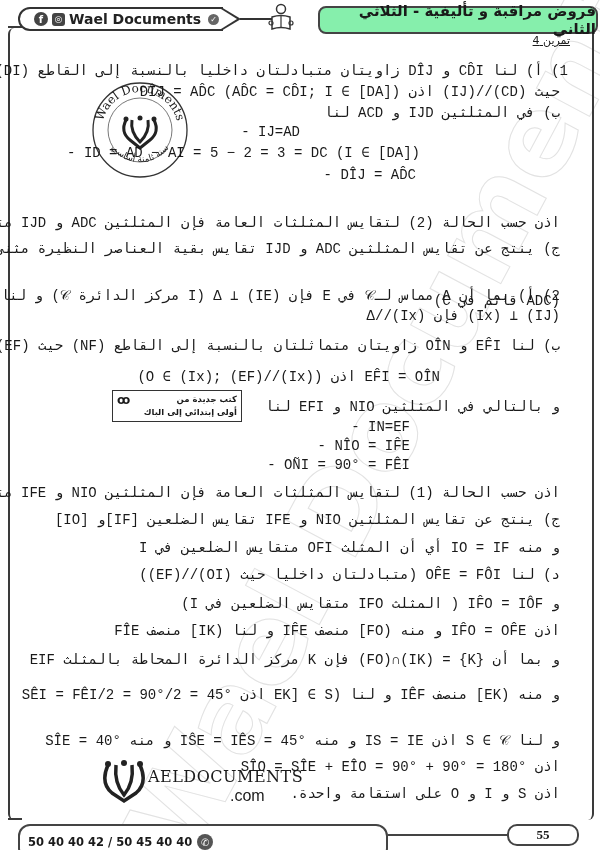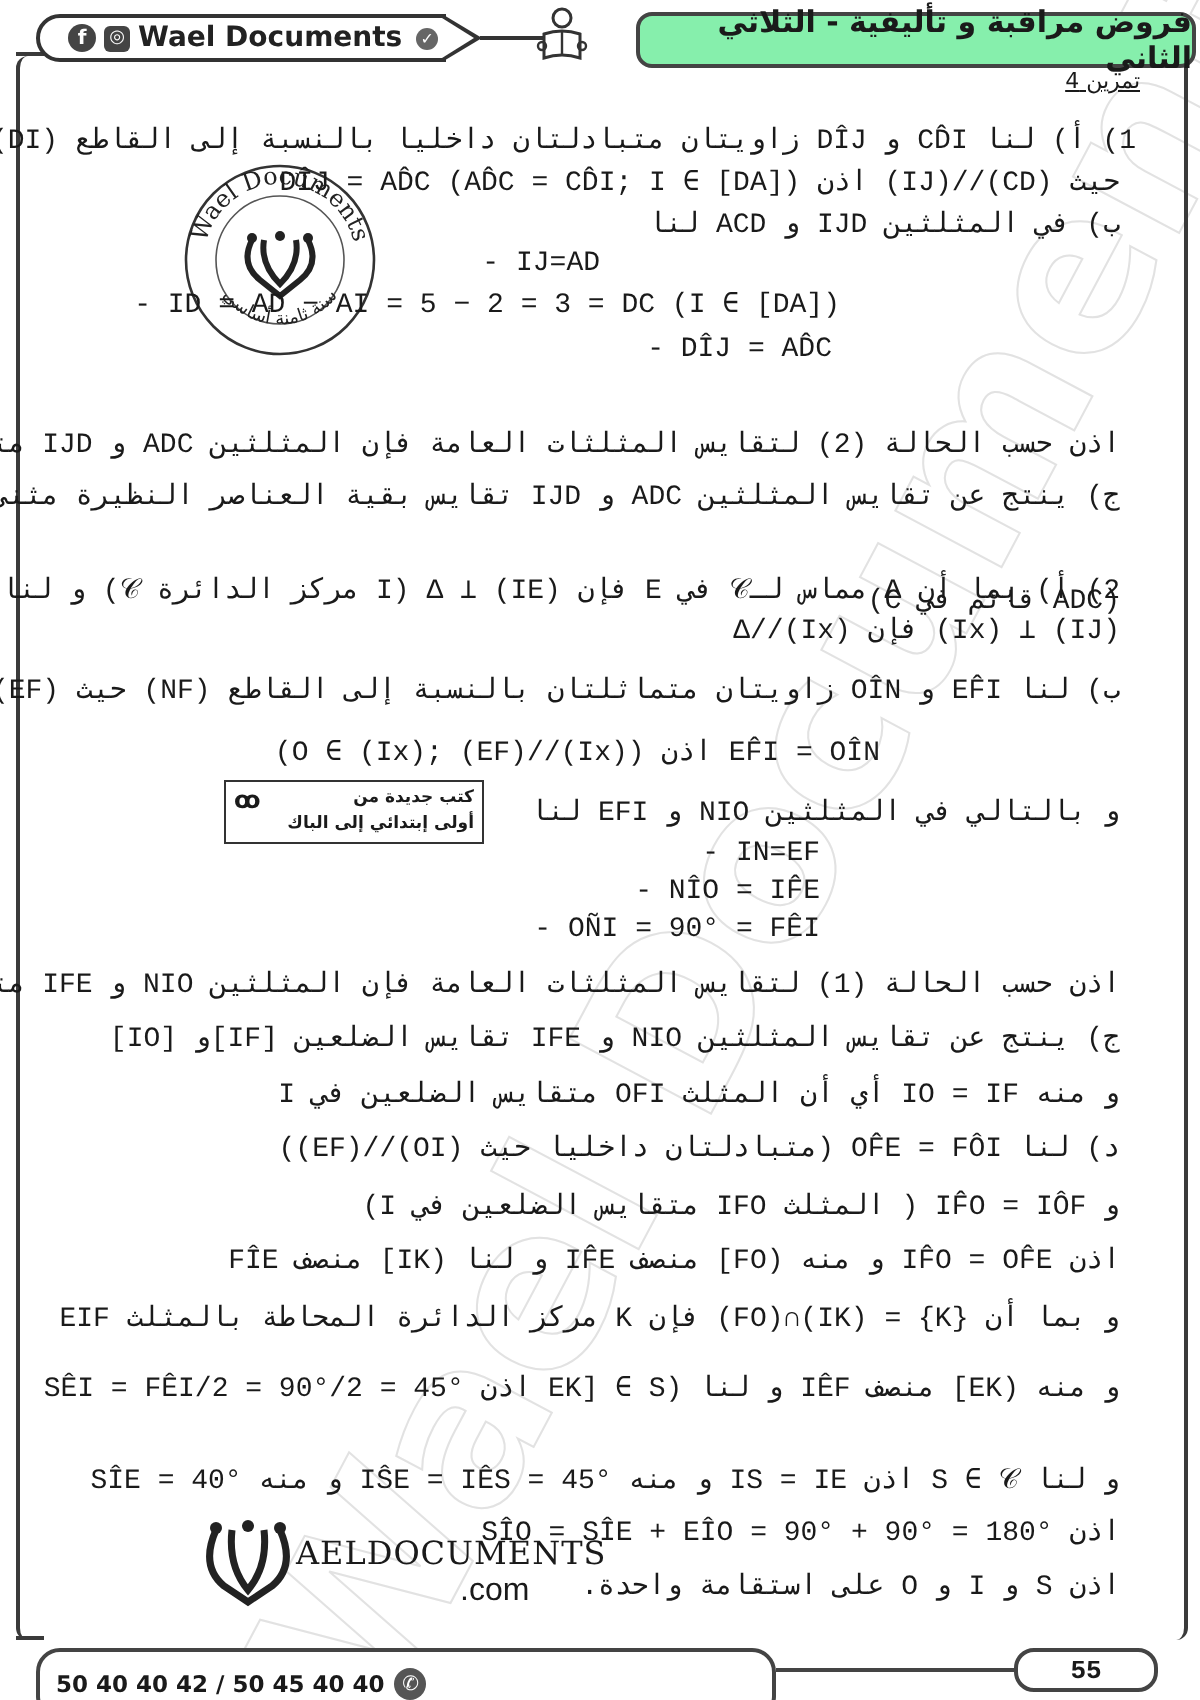--- a/index.html
+++ b/index.html
@@ -68,21 +68,21 @@
   
   .footer-pill {
     position:absolute; left:18px; top:824px; width:370px; height:22px; border:2px solid #444;
     border-radius:12px; box-sizing:border-box; display:flex; align-items:center; gap:5px;
     padding:16px 8px; font-family:"DejaVu Sans", sans-serif; font-weight:bold; font-size:11.5px; background:#fff;
   }
   .footer-line { position:absolute; left:388px; top:834px; width:120px; height:2px; background:#444; }
   .page-pill {
     position:absolute; left:507px; top:824px; width:72px; height:22px; border:2px solid #444;
     border-radius:10px; box-sizing:border-box; display:flex; align-items:center; justify-content:center;
-    font-family:Liberation Mono, monospace; font-weight:bold; font-size:13px; background:#fff;
+    font-family:Liberation Serif, serif; font-weight:bold; font-size:13px; background:#fff;
   }
   .phone-icon { width:16px; height:16px; border-radius:50%; background:#555; color:#fff;
     display:inline-flex; align-items:center; justify-content:center; font-size:10px; }
   .watermark {
     position:absolute; left:60px; top:250px; font-family:"DejaVu Sans", sans-serif; font-weight:bold;
     font-size:110px; color:transparent; -webkit-text-stroke:1px #e2e2e2; transform:rotate(-62deg);
     transform-origin:left top; white-space:nowrap; top:820px; left:100px; pointer-events:none;
   }
 </style>
 </head>

